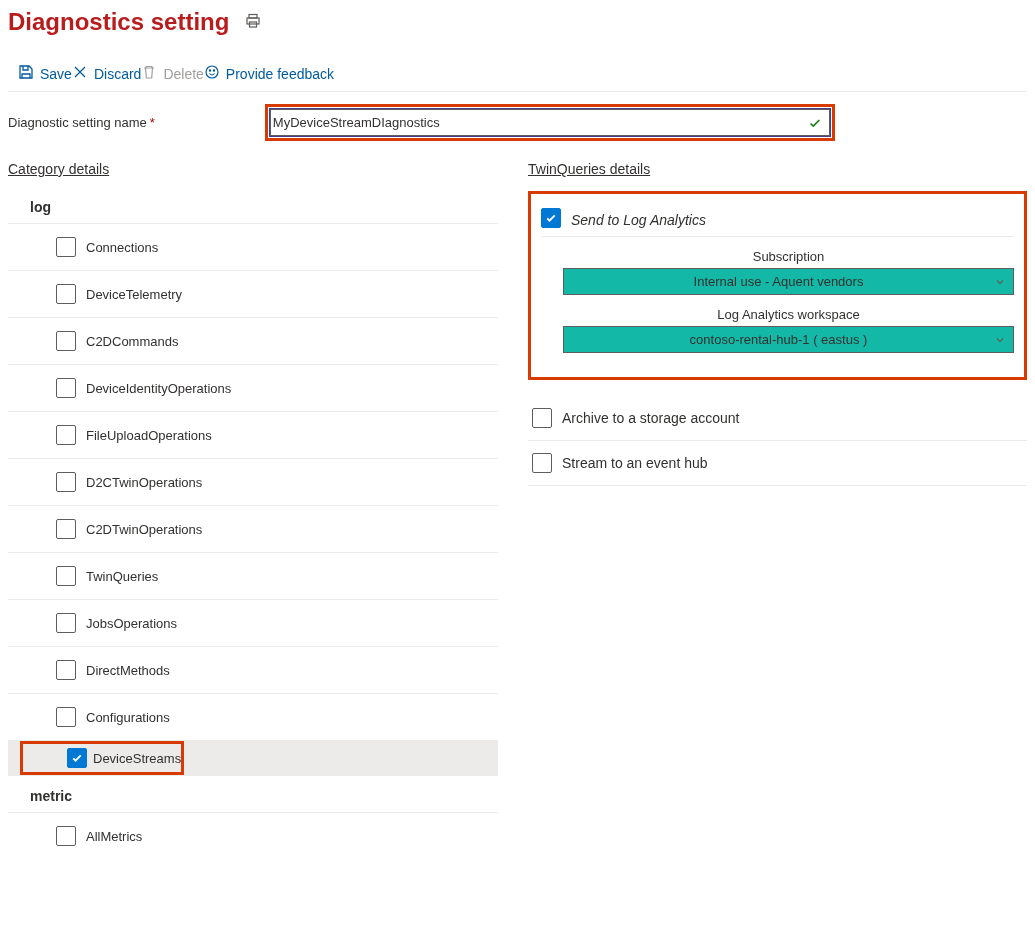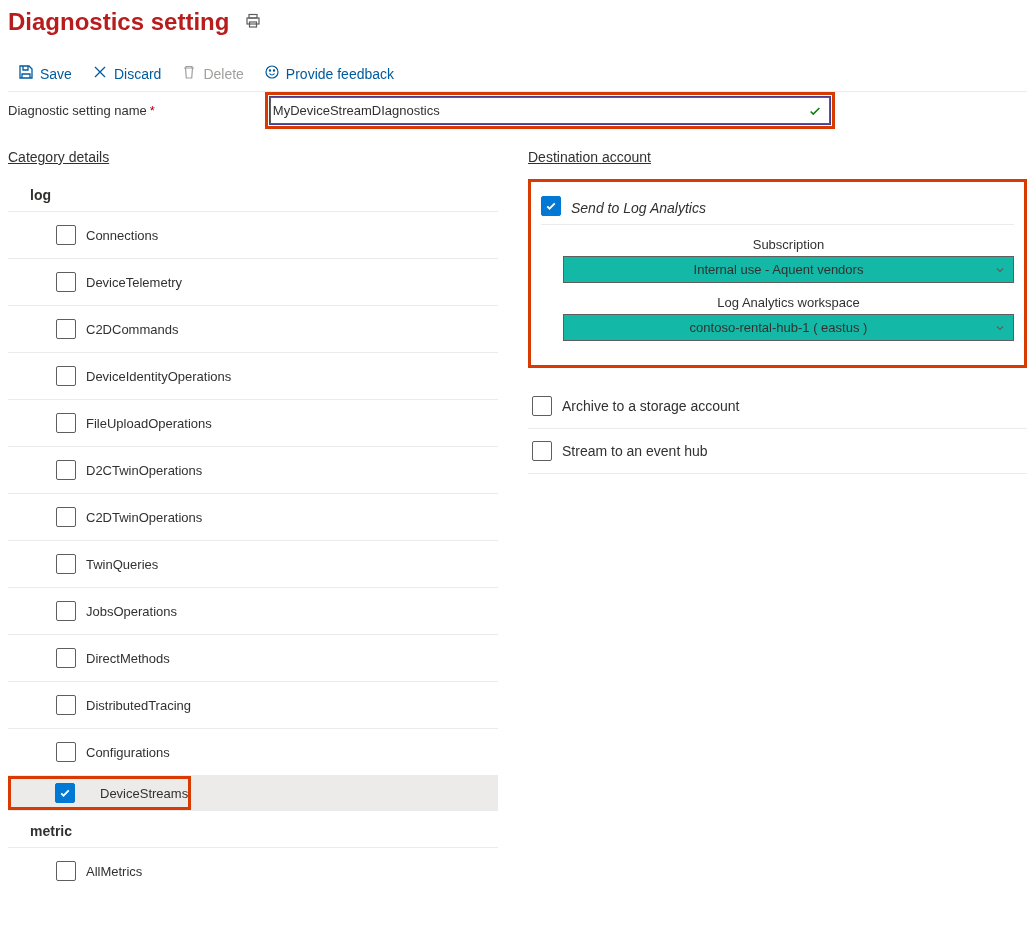--- a/index.html
+++ b/index.html
@@ -24,23 +24,23 @@
     color: #b91c1c;
   }
   .print-icon {
     width: 16px;
     height: 16px;
     color: #605e5c;
   }
   .toolbar {
     display: flex;
     align-items: center;
-    gap: 20px;
     padding: 8px 2px 8px 10px;
     border-bottom: 1px solid #edebe9;
+    margin-bottom: 12px;
   }
   .toolbar-btn {
     display: inline-flex;
     align-items: center;
     gap: 6px;
     background: none;
     border: none;
     color: #005a9e;
     font-size: 14px;
     cursor: pointer;
@@ -128,22 +128,22 @@
     border-color: #0078d4;
     color: #fff;
   }
   .chk svg { width: 12px; height: 12px; display:none; }
   .chk.checked svg { display:block; }
   .row-highlight {
     border: 3px solid #d83b01;
     padding: 4px 0 4px 44px;
     display: flex;
     align-items: center;
-    gap: 25px;
-    margin-left: 0;
+    gap: 6px;
+    margin-left: 12px;
   }
   .log-row.selected.ds { padding: 0; }
   .dest-panel {
     border: 3px solid #d83b01;
     padding: 6px 10px 12px 10px;
     margin-bottom: 16px;
   }
   .dest-top-row {
     display: flex;
     align-items: flex-end;
@@ -292,24 +292,20 @@
     <div class="log-row">
       <span class="chk"></span>
       <span>JobsOperations</span>
     </div>
     <div class="log-row">
       <span class="chk"></span>
       <span>DirectMethods</span>
     </div>
     <div class="log-row">
       <span class="chk"></span>
-      <span>DistributedTracing</span>
-    </div>
-    <div class="log-row">
-      <span class="chk"></span>
       <span>Configurations</span>
     </div>
     <div class="log-row selected ds">
       <div class="row-highlight">
         <span class="chk checked">
             <svg viewBox="0 0 16 16" fill="none" stroke="currentColor" stroke-width="2.4">
               <path d="M3 8.5l3 3 7-7"></path>
             </svg>
           </span>
         <span>DeviceStreams</span>
@@ -317,21 +313,21 @@
     </div>
 
     <div class="group-header">metric</div>
     <div class="log-row" style="border-bottom:none">
       <span class="chk"></span>
       <span>AllMetrics</span>
     </div>
   </div>
 
   <div class="col-right">
-    <div class="section-header">Destination account</div>
+    <div class="section-header">TwinQueries details</div>
 
     <div class="dest-panel">
       <div class="dest-top-row">
         <span class="chk checked">
             <svg viewBox="0 0 16 16" fill="none" stroke="currentColor" stroke-width="2.4">
               <path d="M3 8.5l3 3 7-7"></path>
             </svg>
           </span>
         <span class="dest-label">Send to Log Analytics</span>
       </div>

